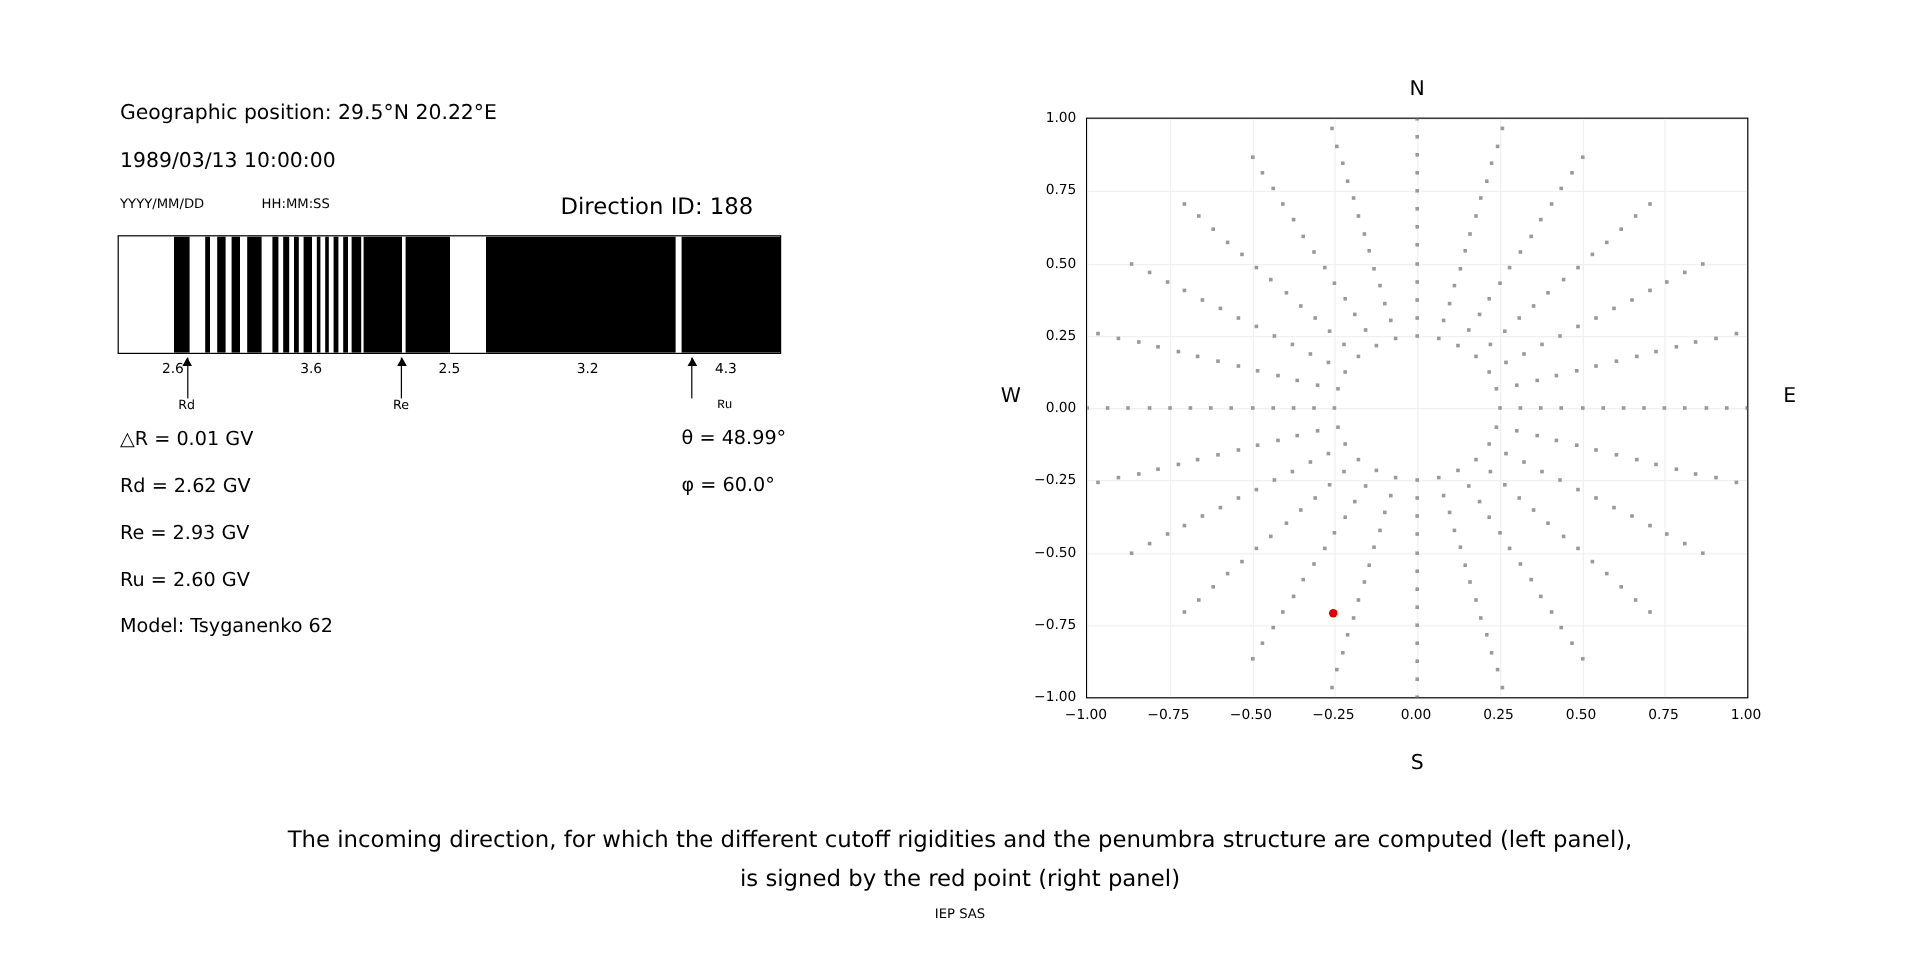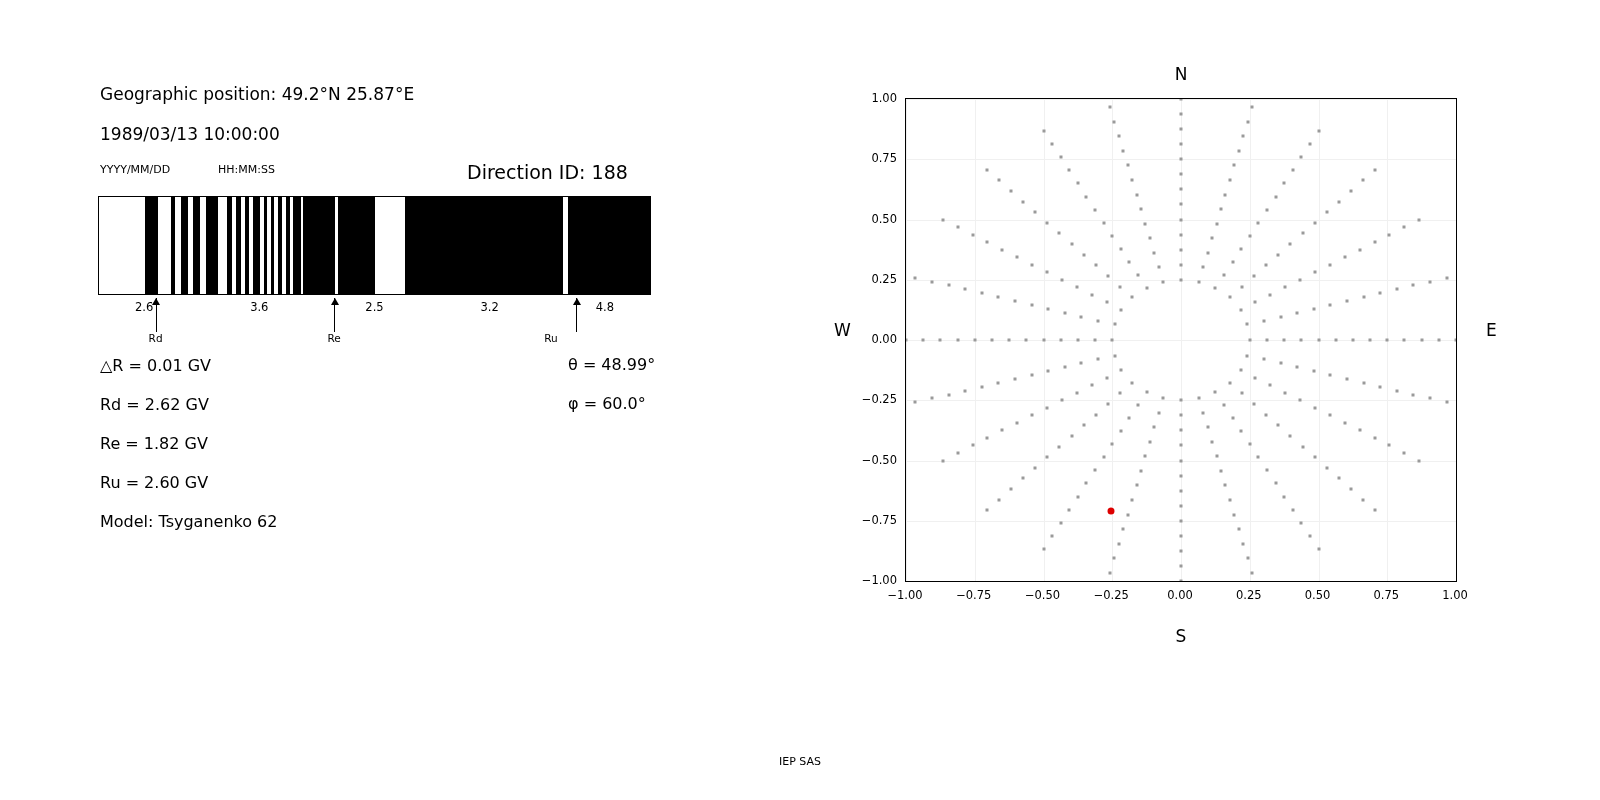--- a/index.html
+++ b/index.html
@@ -181,21 +181,21 @@
     width: 1600px;
     text-align: center;
     font-size: 11px;
   }
 </style>
 </head>
 <body>
 
 <div id="left-panel">
 
-  <div class="txt" id="geo-position">Geographic position: 49.2°N 25.87°E</div>
+  <div class="txt" id="geo-position">Geographic position: 29.5°N 20.22°E</div>
   <div class="txt" id="datetime">1989/03/13 10:00:00</div>
   <div class="txt" id="date-format">YYYY/MM/DD</div>
   <div class="txt" id="time-format">HH:MM:SS</div>
   <div class="txt" id="direction-id">Direction ID: 188</div>
 
   <div id="penumbra-wrap">
     <div id="penumbra-bar">
         <div class="band" style="left: 46.0833px; width: 12.6729px;"></div>
         <div class="band" style="left: 72.0052px; width: 4.03229px;"></div>
         <div class="band" style="left: 82.374px; width: 6.9125px;"></div>
@@ -215,32 +215,32 @@
         <div class="band" style="left: 306.454px; width: 157.259px;"></div>
         <div class="band" style="left: 468.898px; width: 84.1021px;"></div>
       </div>
   </div>
 
   <div id="penumbra-axis">
       <div class="tick-label" style="left: 46.0833px;">2.6</div>
       <div class="tick-label" style="left: 161.292px;">3.6</div>
       <div class="tick-label" style="left: 276.5px;">2.5</div>
       <div class="tick-label" style="left: 391.708px;">3.2</div>
-      <div class="tick-label" style="left: 506.917px;">4.8</div>
+      <div class="tick-label" style="left: 506.917px;">4.3</div>
       <div class="marker" style="left: 57.6042px;"></div>
       <div class="marker-label" style="left: 57.6042px;">Rd</div>
       <div class="marker" style="left: 236.177px;"></div>
       <div class="marker-label" style="left: 236.177px;">Re</div>
       <div class="marker" style="left: 478.115px;"></div>
-      <div class="marker-label" style="left: 453px;">Ru</div>
+      <div class="marker-label" style="left: 506px; font-family: Liberation Mono, monospace;">Ru</div>
     </div>
 
   <div class="txt val-left" id="v-dr">△R = 0.01 GV</div>
   <div class="txt val-left" id="v-rd">Rd = 2.62 GV</div>
-  <div class="txt val-left" id="v-re">Re = 1.82 GV</div>
+  <div class="txt val-left" id="v-re">Re = 2.93 GV</div>
   <div class="txt val-left" id="v-ru">Ru = 2.60 GV</div>
   <div class="txt val-left" id="v-model">Model: Tsyganenko 62</div>
   <div class="txt val-right" id="v-theta">θ = 48.99°</div>
   <div class="txt val-right" id="v-phi">φ = 60.0°</div>
 </div>
 
 <div id="right-panel">
   <div id="label-N">N</div>
   <div id="label-S">S</div>
   <div id="label-W">W</div>
@@ -592,14 +592,16 @@
     <div class="ytick" style="left: 61px; width: 46px; top: 419.5px;">−0.50</div>
     <div class="ytick" style="left: 61px; width: 46px; top: 359.25px;">−0.25</div>
     <div class="ytick" style="left: 61px; width: 46px; top: 299px;">0.00</div>
     <div class="ytick" style="left: 61px; width: 46px; top: 238.75px;">0.25</div>
     <div class="ytick" style="left: 61px; width: 46px; top: 178.5px;">0.50</div>
     <div class="ytick" style="left: 61px; width: 46px; top: 118.25px;">0.75</div>
     <div class="ytick" style="left: 61px; width: 46px; top: 58px;">1.00</div>
   </div>
 
 <div id="caption">
+  <div>The incoming direction, for which the different cutoff rigidities and the penumbra structure are computed (left panel),</div>
+  <div>is signed by the red point (right panel)</div>
 </div>
 <div id="footer">IEP SAS</div>
 
 </body></html>

